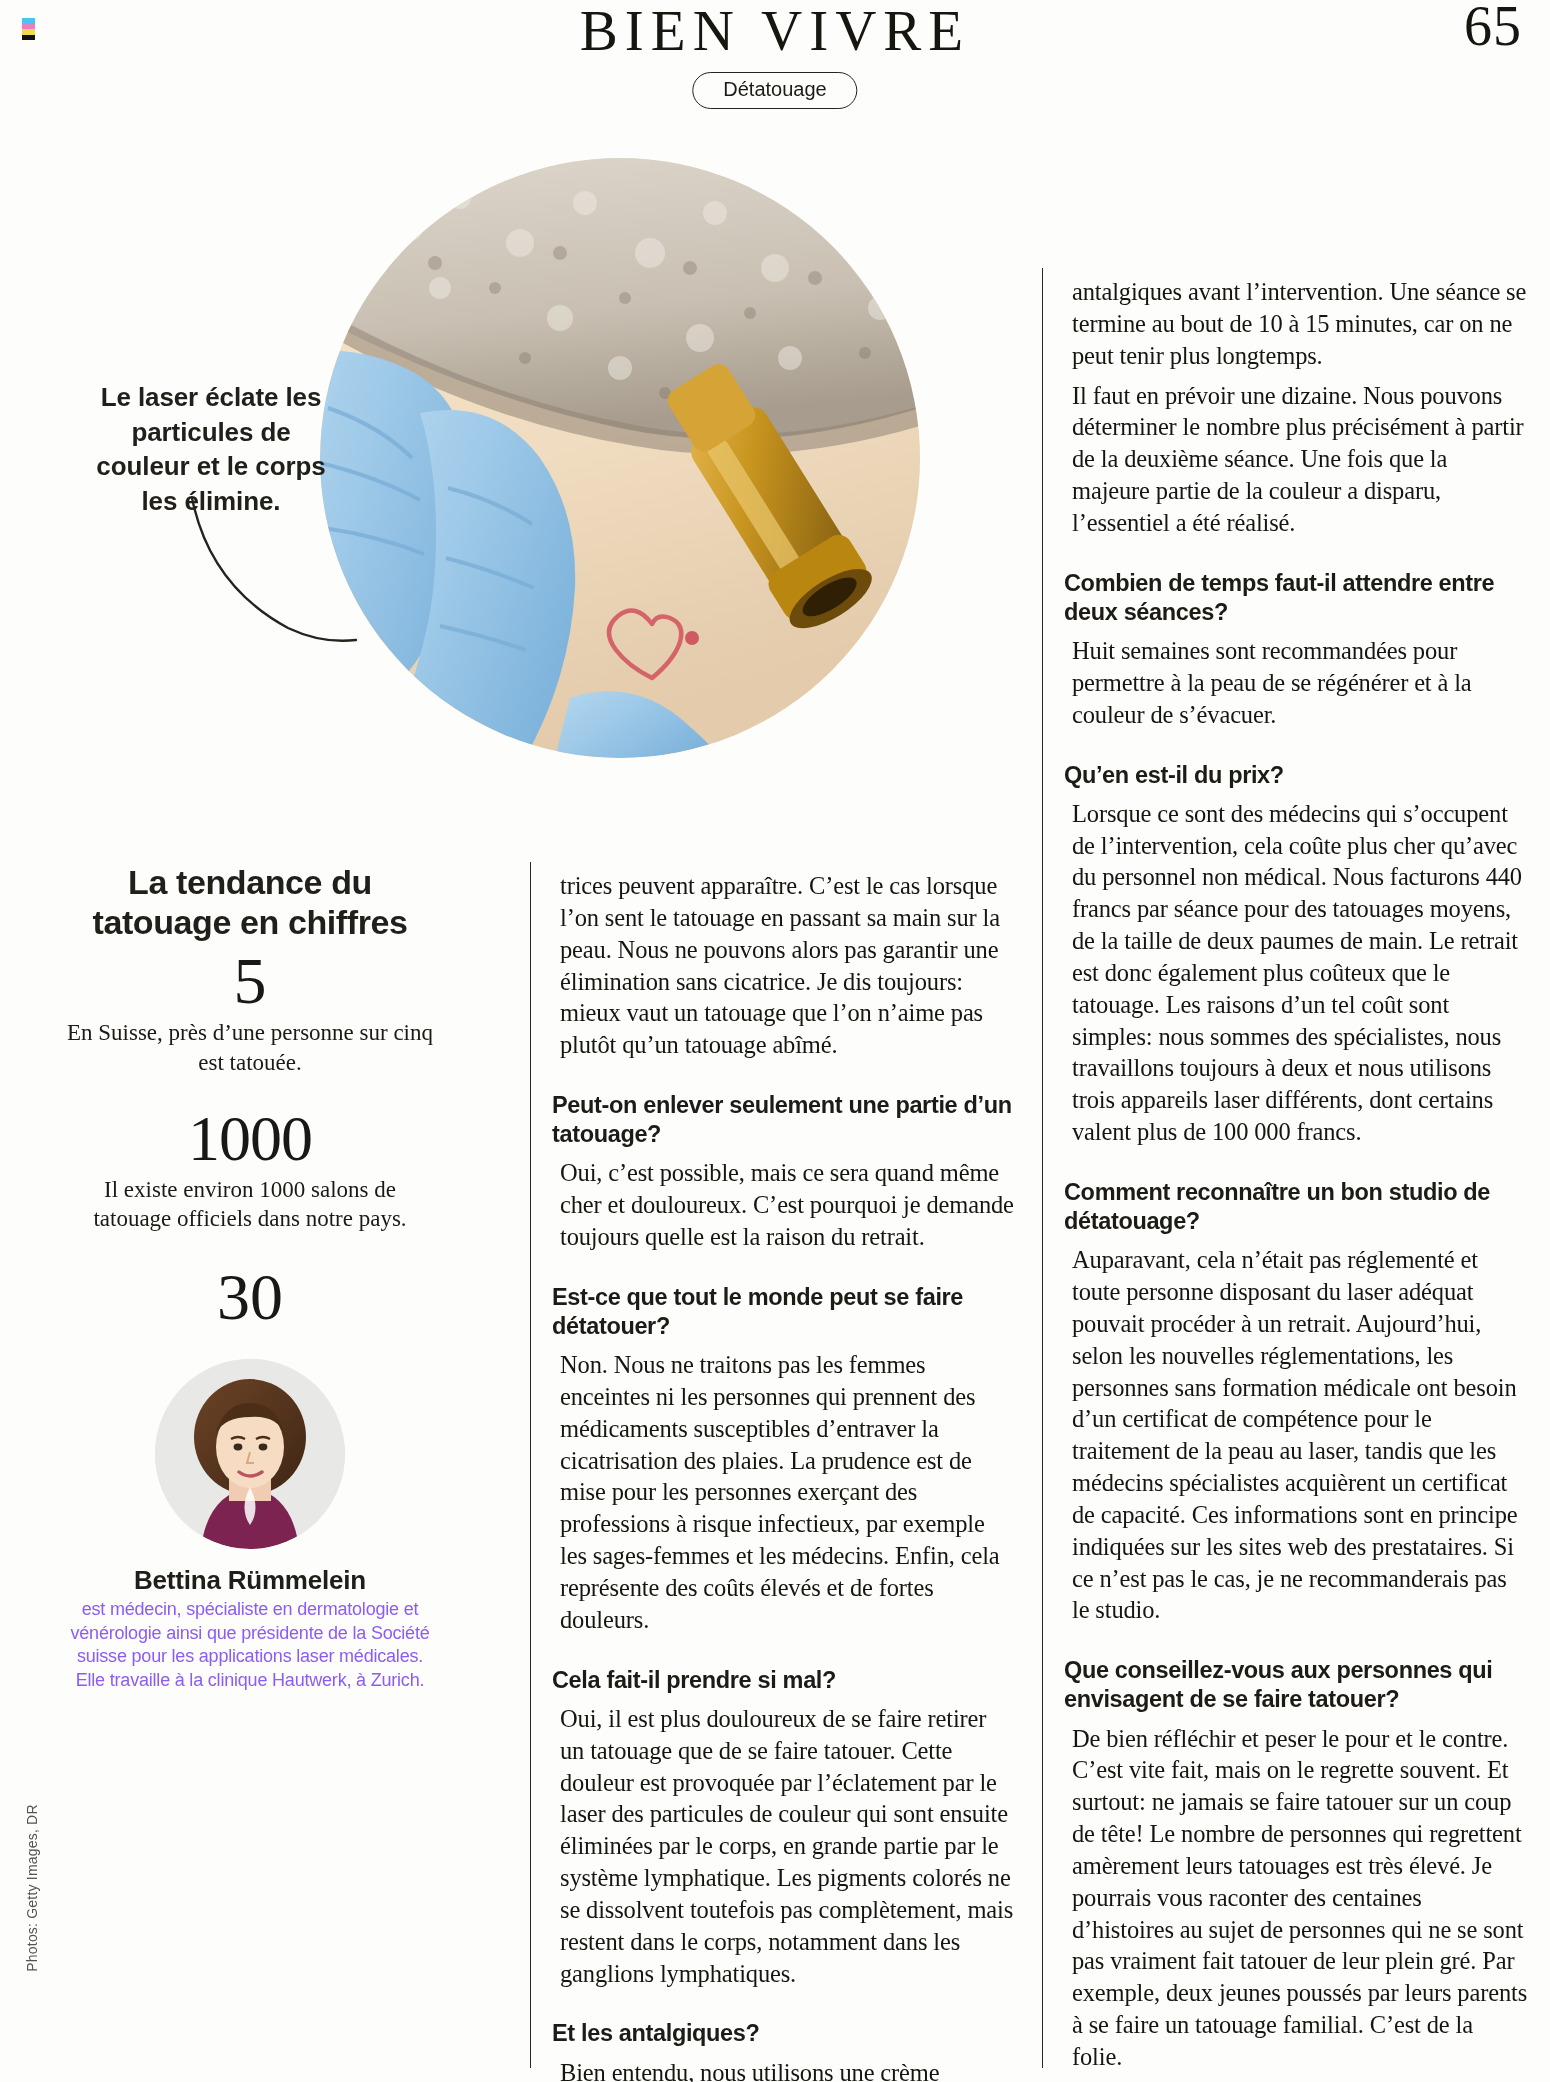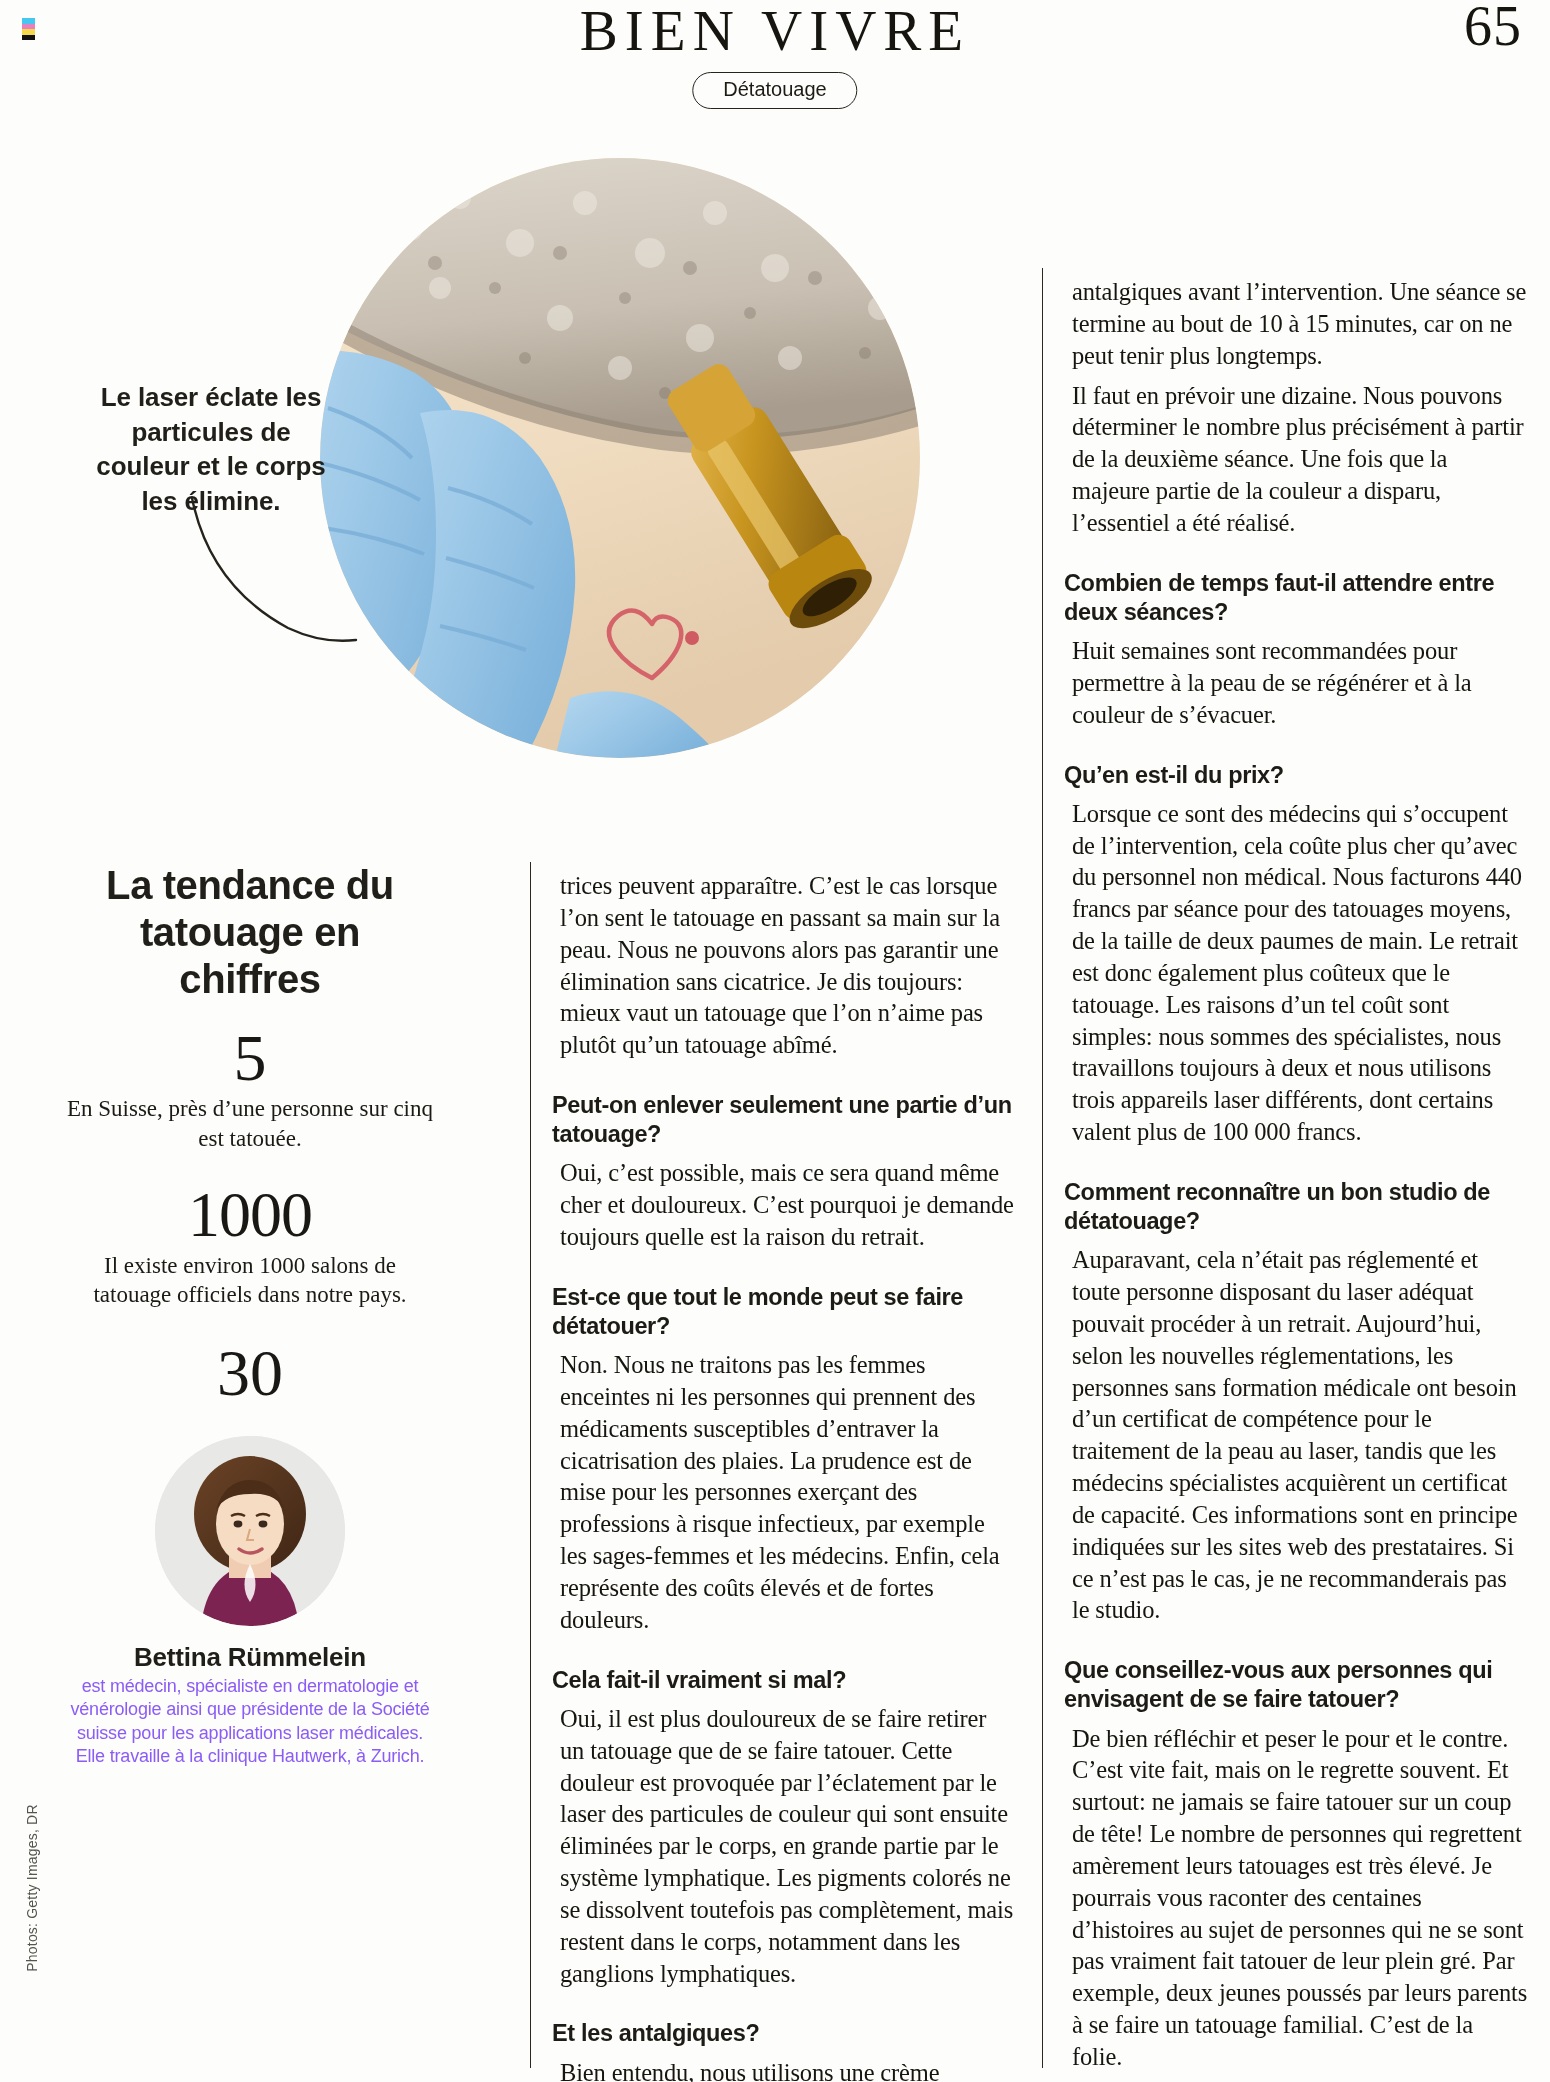--- a/index.html
+++ b/index.html
@@ -145,25 +145,25 @@
   .col-left {
     position: absolute;
     left: 60px;
     top: 862px;
     width: 380px;
     text-align: center;
   }
   .stats-title {
     font-family: "Liberation Sans", sans-serif;
     font-weight: 700;
-    font-size: 40px;
+    font-size: 34px;
     line-height: 1.18;
     letter-spacing: -0.4px;
     color: #211f19;
-    margin: 0 28px 17px;
+    margin: 0 28px 2px;
   }
   .stat-number {
     font-family: "Liberation Serif", serif;
     font-weight: 400;
     font-size: 66px;
     line-height: 1.12;
     color: #1a1814;
     margin-top: 2px;
   }
   .stat-number.big { font-size: 64px; letter-spacing: -1px; }
@@ -407,21 +407,21 @@
 
   <div class="col-mid">
     <p class="qa-body">trices peuvent apparaître. C’est le cas lorsque l’on sent le tatouage en passant sa main sur la peau. Nous ne pouvons alors pas garantir une élimination sans cicatrice. Je dis toujours: mieux vaut un tatouage que l’on n’aime pas plutôt qu’un tatouage abîmé.</p>
 
     <h3 class="qa-heading">Peut-on enlever seulement une partie d’un tatouage?</h3>
     <p class="qa-body">Oui, c’est possible, mais ce sera quand même cher et douloureux. C’est pourquoi je demande toujours quelle est la raison du retrait.</p>
 
     <h3 class="qa-heading">Est-ce que tout le monde peut se faire détatouer?</h3>
     <p class="qa-body">Non. Nous ne traitons pas les femmes enceintes ni les personnes qui prennent des médicaments susceptibles d’entraver la cicatrisation des plaies. La prudence est de mise pour les personnes exerçant des professions à risque infectieux, par exemple les sages-femmes et les médecins. Enfin, cela représente des coûts élevés et de fortes douleurs.</p>
 
-    <h3 class="qa-heading">Cela fait-il vraiment si mal?</h3>
+    <h3 class="qa-heading">Cela fait-il prendre si mal?</h3>
     <p class="qa-body">Oui, il est plus douloureux de se faire retirer un tatouage que de se faire tatouer. Cette douleur est provoquée par l’éclatement par le laser des particules de couleur qui sont ensuite éliminées par le corps, en grande partie par le système lymphatique. Les pigments colorés ne se dissolvent toutefois pas complètement, mais restent dans le corps, notamment dans les ganglions lymphatiques.</p>
 
     <h3 class="qa-heading">Et les antalgiques?</h3>
     <p class="qa-body">Bien entendu, nous utilisons une crème anesthésiante et on peut aussi prendre des</p>
   </div>
 
   <div class="col-right">
     <p class="qa-body">antalgiques avant l’intervention. Une séance se termine au bout de 10 à 15 minutes, car on ne peut tenir plus longtemps.</p>
 
     <p class="qa-body">Il faut en prévoir une dizaine. Nous pouvons déterminer le nombre plus précisément à partir de la deuxième séance. Une fois que la majeure partie de la couleur a disparu, l’essentiel a été réalisé.</p>

